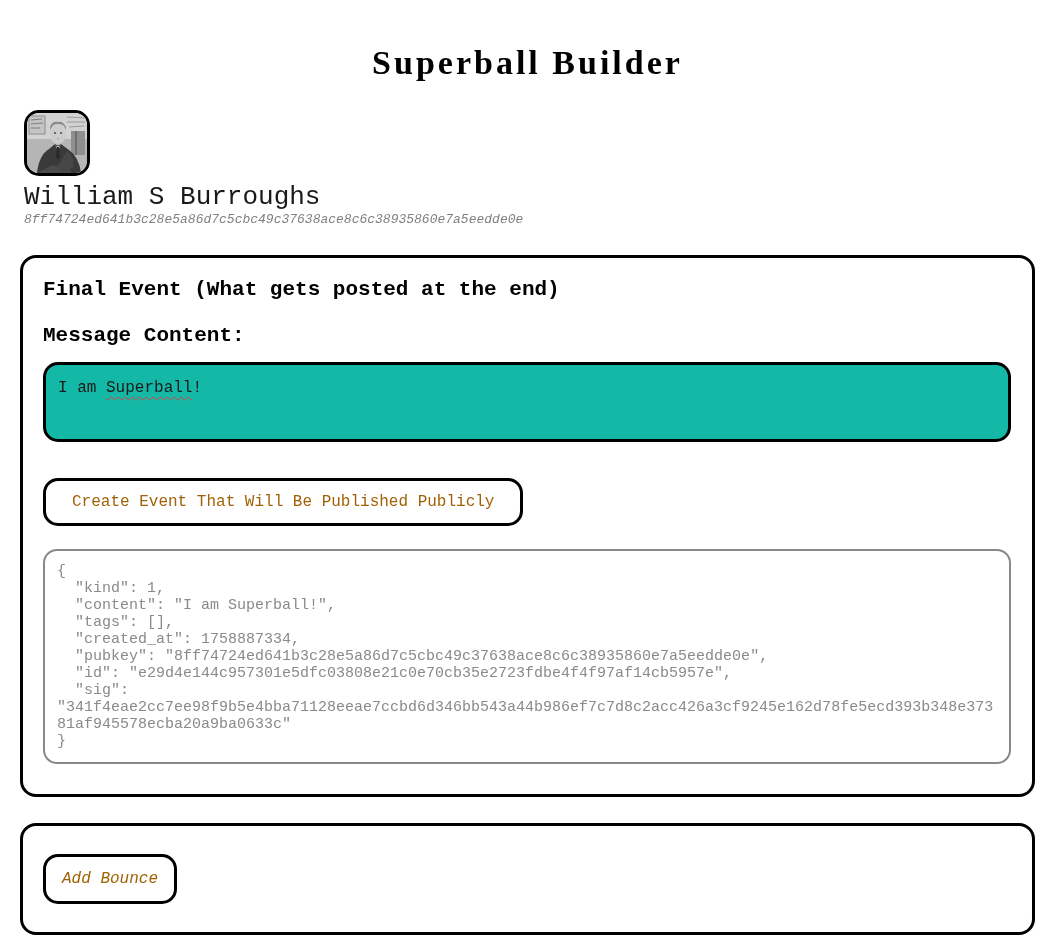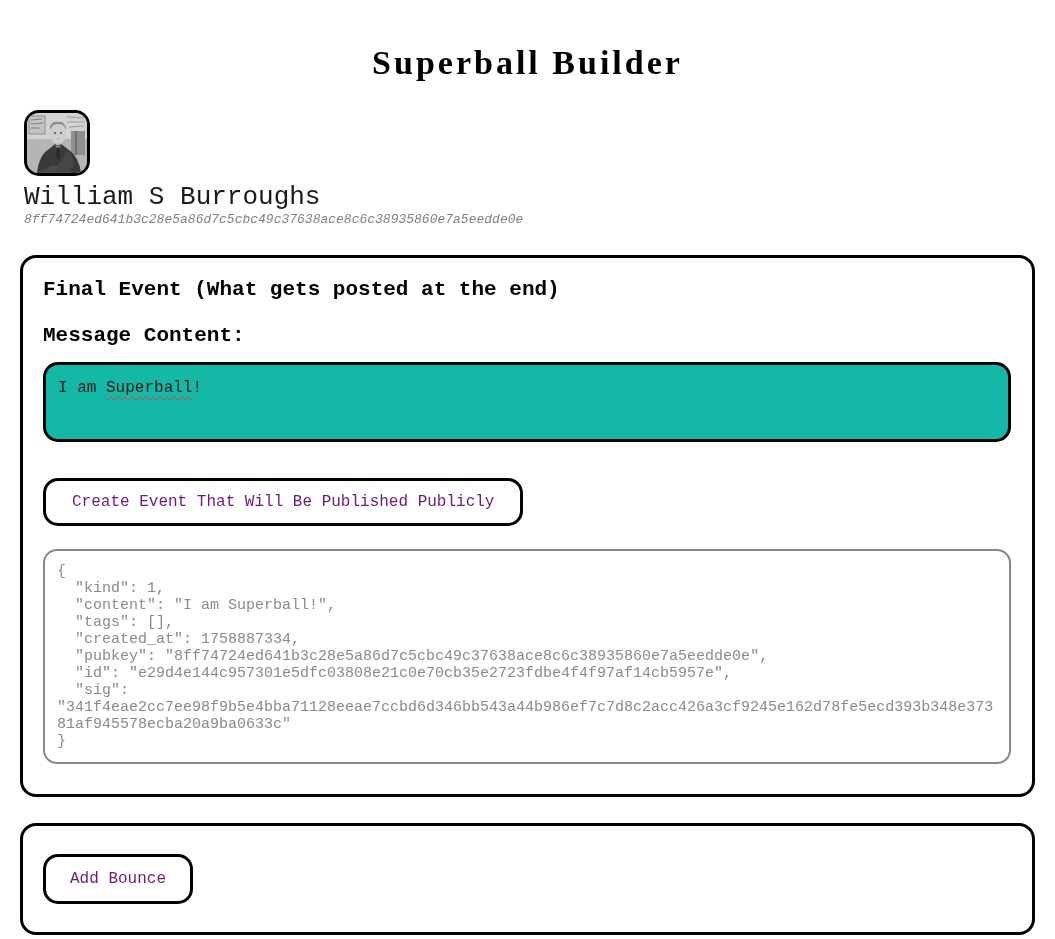--- a/index.html
+++ b/index.html
@@ -90,31 +90,32 @@
     text-decoration-thickness: 1px;
     text-underline-offset: 4px;
     text-decoration-skip-ink: none;
   }
   
   .pill-button {
     display: inline-block;
     border: 3px solid #000;
     border-radius: 15px;
     background: #fff;
-    color: #701a75;
+    color: #a16207;
     font-family: "Liberation Mono", "DejaVu Sans Mono", monospace;
     font-size: 16px;
     cursor: pointer;
   }
   .create-event-button {
     margin-top: 36px;
     padding: 12px 26px;
   }
   .add-bounce-button {
-    padding: 13px 24px;
+    padding: 13px 16px;
+    font-style: italic;
   }
   
   .event-json-output {
     margin: 23px 0 0 0;
     width: 968px;
     border: 2px solid #888888;
     border-radius: 14px;
     padding: 12px 12px;
     font-family: "Liberation Mono", "DejaVu Sans Mono", monospace;
     font-size: 15px;

